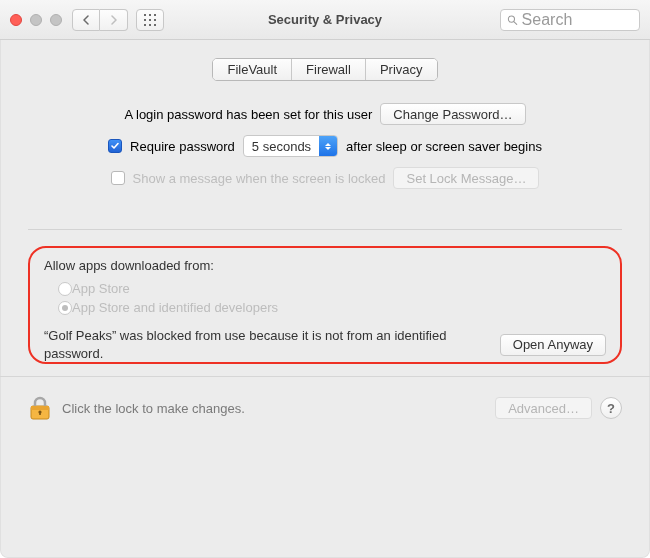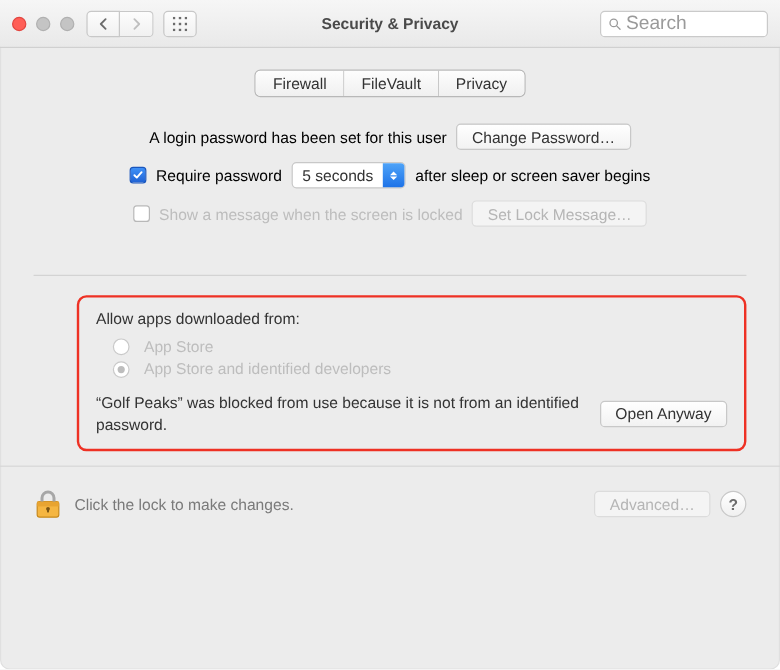--- a/index.html
+++ b/index.html
@@ -162,26 +162,25 @@
   .muted { color: #bdbdbd; }
 
   .divider {
     border: none;
     border-top: 1px solid #d3d3d3;
     margin: 40px 0 16px 0;
   }
 
   .allow-block {
     border: 2px solid #ee3124;
-    border-radius: 8px;
-    padding: 10px 14px 12px 14px;
-    margin-left: 36px;
+    border-radius: 18px;
+    padding: 10px 14px 0 14px;
   }
   .allow-heading { color: #333; margin-bottom: 6px; }
-  .radio-row { display: flex; align-items: center; gap: 12px; padding: 2px 0 2px 14px; color: #bdbdbd; }
+  .radio-row { display: flex; align-items: center; gap: 0; padding: 2px 0 2px 14px; color: #bdbdbd; }
   .radio {
     width: 14px; height: 14px; border-radius: 50%;
     border: 1px solid #c9c9c9; background: #fff;
     display: inline-flex; align-items: center; justify-content: center;
   }
   .radio.selected::after {
     content: ""; width: 6px; height: 6px; border-radius: 50%;
     background: #bdbdbd;
   }
   .blocked-row {
@@ -253,22 +252,22 @@
         <circle cx="5" cy="5" r="3.5" stroke="#9a9a9a" stroke-width="1.2" fill="none"></circle>
         <line x1="8" y1="8" x2="11" y2="11" stroke="#9a9a9a" stroke-width="1.2" stroke-linecap="round"></line>
       </svg>
       <input type="text" placeholder="Search" style="">
     </div>
   </div>
 
   <div class="content">
 
     <div class="seg-tabs">
+      <div class="seg-tab">FileVault</div>
       <div class="seg-tab">Firewall</div>
-      <div class="seg-tab">FileVault</div>
       <div class="seg-tab">Privacy</div>
     </div>
 
     <div class="section1">
       <div class="row row-center">
         <span>A login password has been set for this user</span>
         <button class="btn">Change Password…</button>
       </div>
       <div class="row row-center">
         <span class="checkbox checked">

